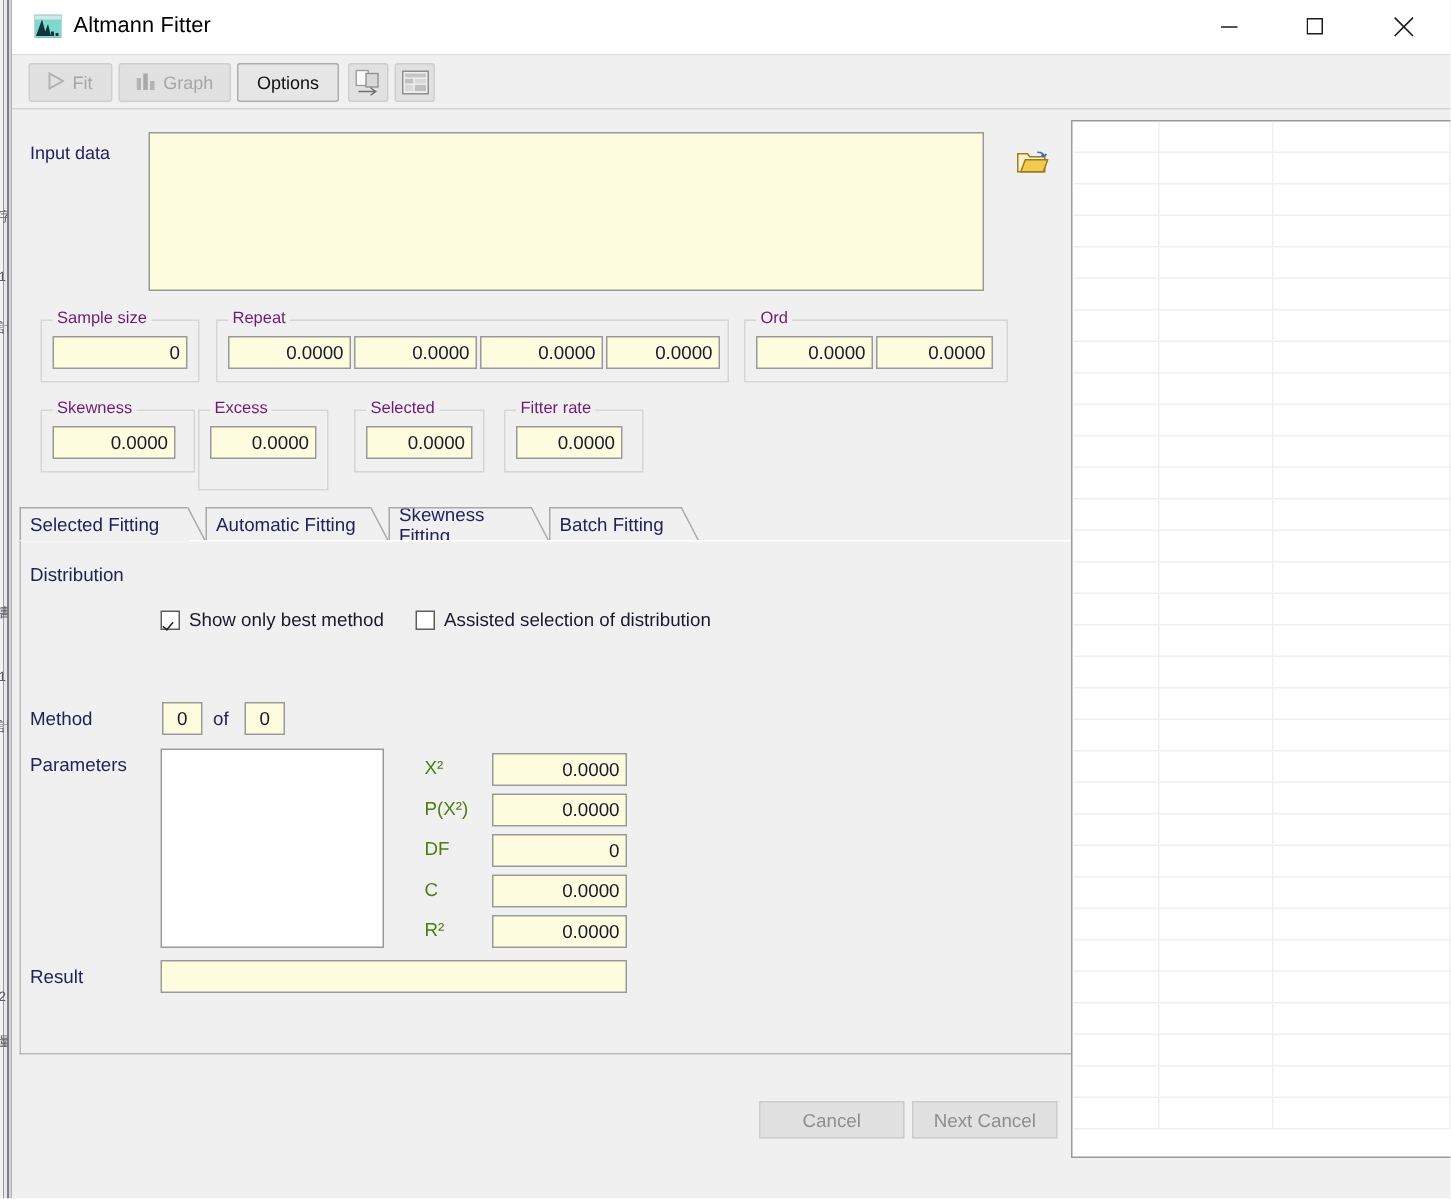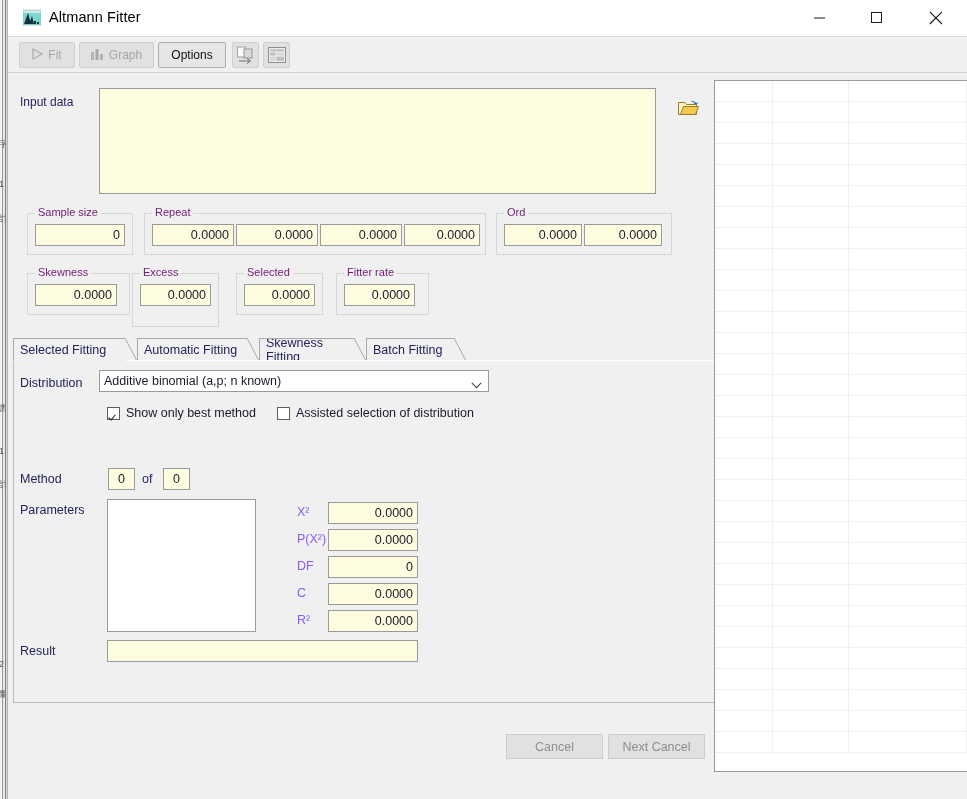--- a/index.html
+++ b/index.html
@@ -309,23 +309,23 @@
     border: 1px solid #9a9a9a;
     box-sizing: border-box;
   }
   .statrow {
     position: absolute;
     left: 273px;
     height: 22px;
   }
   .statlabel {
     position: absolute;
-    left: 16px; top: 3px;
-    font-size: 12.5px;
-    color: #8b5cf6;
+    left: 2px; top: 3px;
+    font-size: 12.5px;
+    color: #4d7c0f;
     white-space: nowrap;
   }
   .statfield {
     left: 47px; top: 0; width: 90px;
   }
 
   #label-result {
     position: absolute;
     left: 12px; top: 644px;
     font-size: 12.5px;
@@ -613,28 +613,20 @@
       </span>
       <span style="position:absolute;left:0;top:0;width:88px;height:1px;background:#a9a9a9;"></span>
       <span style="position:absolute;left:0;top:0;width:1px;height:23px;background:#a9a9a9;"></span>
     </div>
   </div>
 
   <div id="tabpanel"></div>
   <div id="tabpanel-active-gap" style="left:6px; width:112px;"></div>
 
   <div id="label-distribution">Distribution</div>
-  <div id="dist-select">
-    <span>Additive binomial (a,p; n known)</span>
-    <span class="chev">
-      <svg width="11" height="7" viewBox="0 0 11 7">
-          <path d="M0.8 0.8 L5.5 5.6 L10.2 0.8" fill="none" stroke="#4a4a4a" stroke-width="1.2"></path>
-        </svg>
-    </span>
-  </div>
 
   <div class="cbrow" id="cb-best">
     <span class="cbox checked"></span>
     <span>Show only best method</span>
   </div>
   <div class="cbrow" id="cb-assisted">
     <span class="cbox"></span>
     <span>Assisted selection of distribution</span>
   </div>
 

